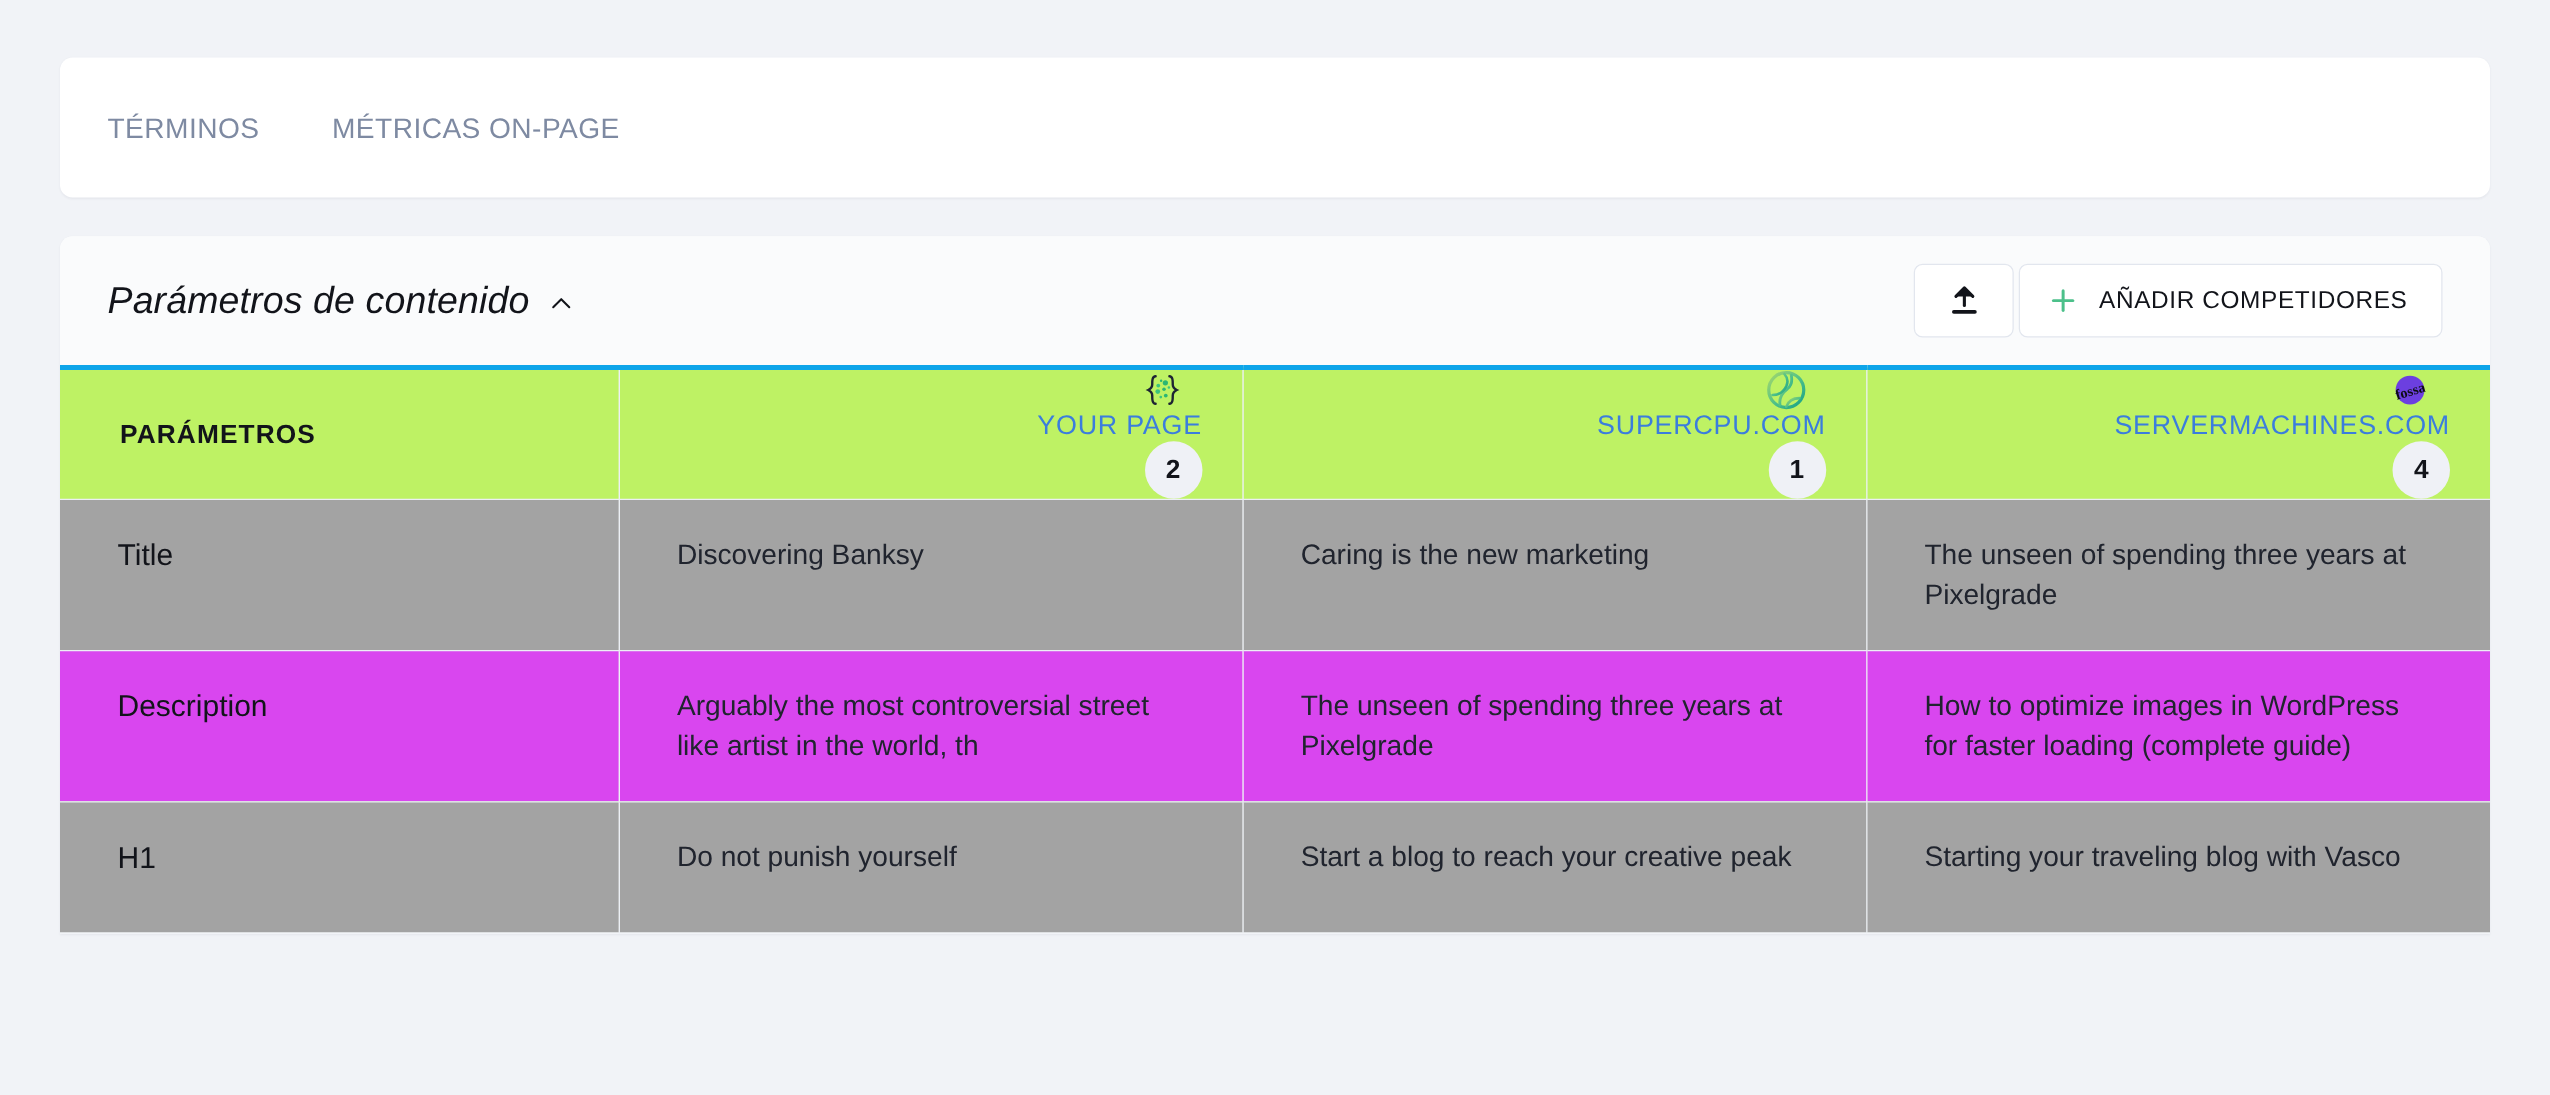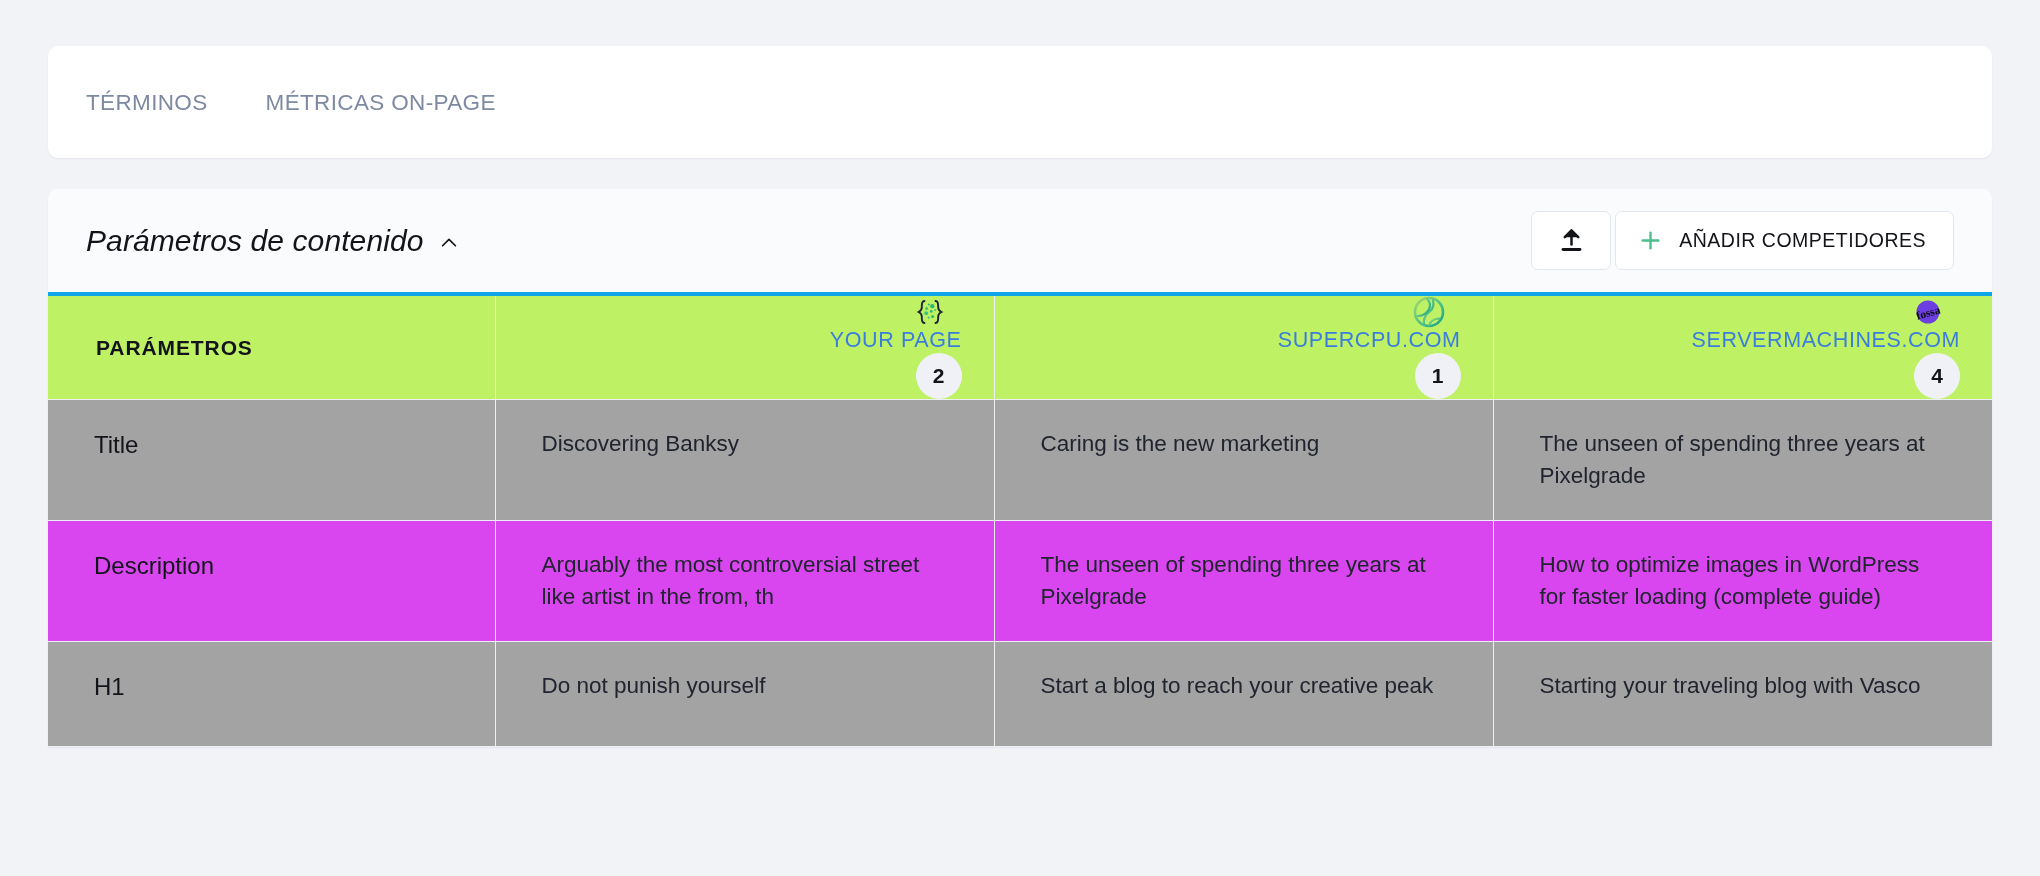--- a/index.html
+++ b/index.html
@@ -352,21 +352,21 @@
 
         <tr>
           <td class="param-name">Title</td>
           <td>Discovering Banksy</td>
           <td>Caring is the new marketing</td>
           <td>The unseen of spending three years at Pixelgrade</td>
         </tr>
 
         <tr class="alt">
           <td class="param-name">Description</td>
-          <td>Arguably the most controversial street like artist in the from, th</td>
+          <td>Arguably the most controversial street like artist in the world, th</td>
           <td>The unseen of spending three years at Pixelgrade</td>
           <td>How to optimize images in WordPress for faster loading (complete guide)</td>
         </tr>
 
         <tr>
           <td class="param-name">H1</td>
           <td>Do not punish yourself</td>
           <td>Start a blog to reach your creative peak</td>
           <td>Starting your traveling blog with Vasco</td>
         </tr>

